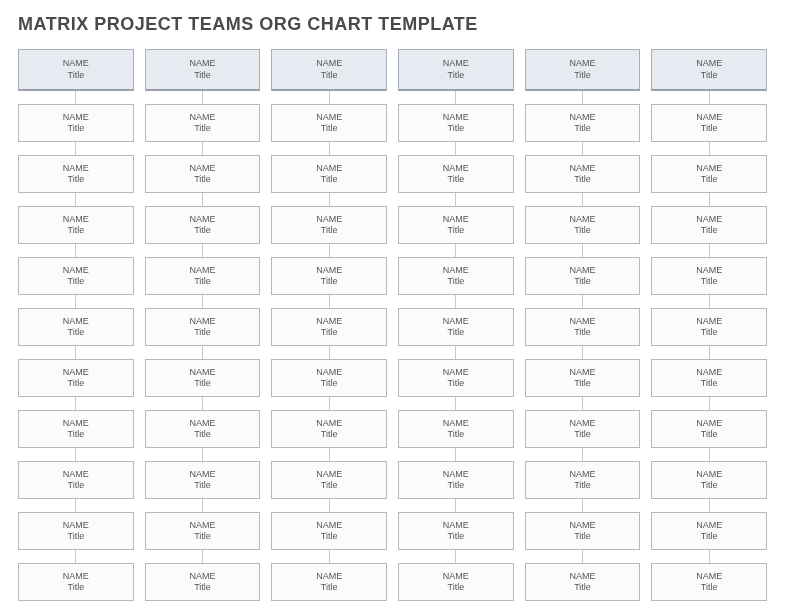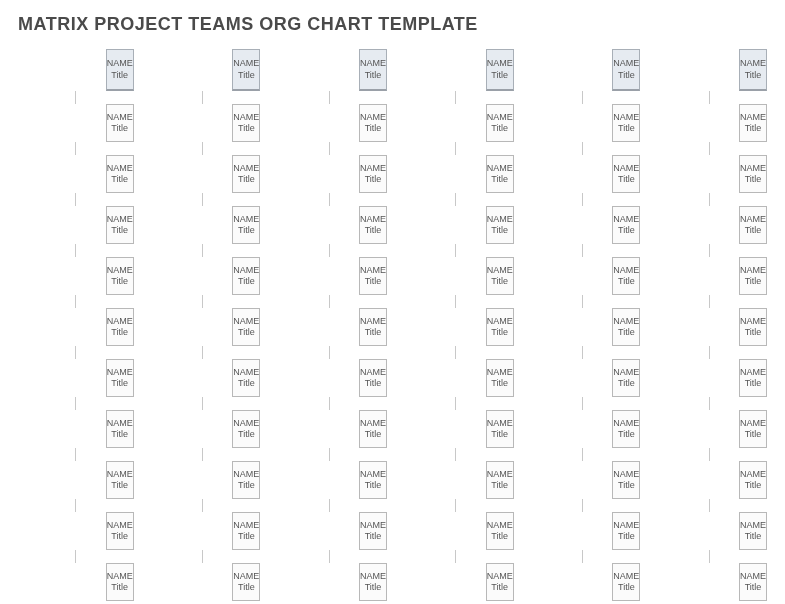--- a/index.html
+++ b/index.html
@@ -20,21 +20,20 @@
     font-family: "Century Gothic", "Trebuchet MS", Arial, sans-serif;
   }
   .grid {
     display: flex;
     gap: 11px;
   }
   .col {
     flex: 1;
     display: flex;
     flex-direction: column;
-    align-items: flex-end;
   }
   .node {
     border: 1px solid #b8b8b8;
     background: #fbfbfb;
     height: 38px;
     display: flex;
     flex-direction: column;
     align-items: center;
     justify-content: center;
     font-size: 9px;

